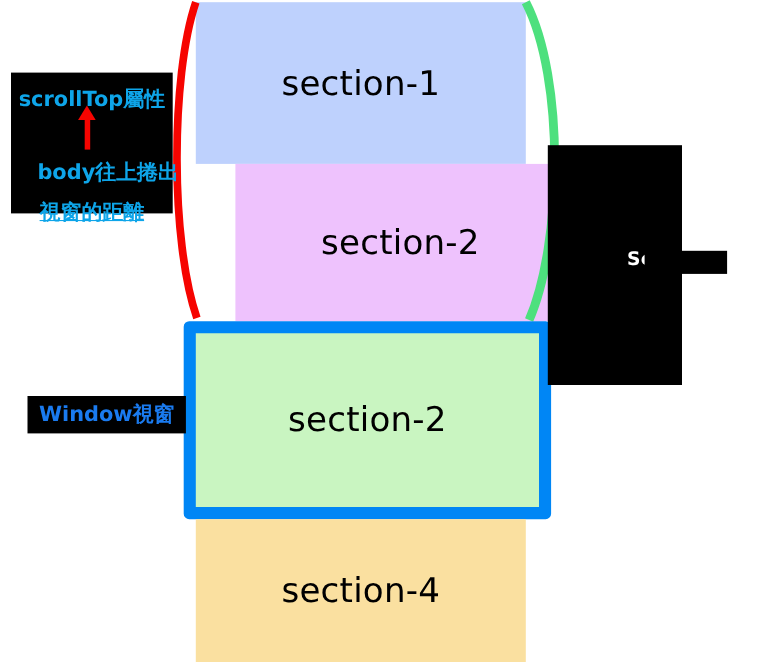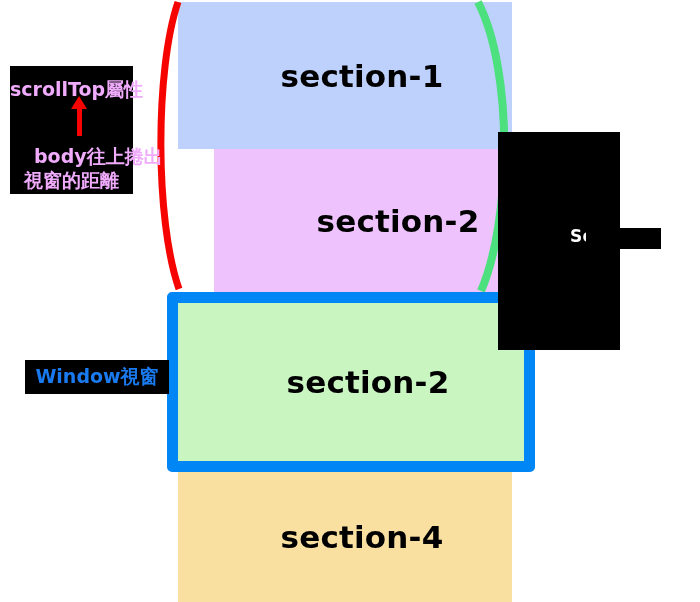--- a/index.html
+++ b/index.html
@@ -19,24 +19,23 @@
   
   .section {
     position: absolute;
     left: 178px;
     width: 300px;
     display: flex;
     align-items: center;
     justify-content: center;
     color: #000000;
     font-size: 31px;
-    font-weight: 700;
+    font-weight: 400;
     letter-spacing: 0.2px;
     font-family: "DejaVu Sans", sans-serif;
-    padding-left: 34px;
   }
   #section-1 { top: 2px;   height: 147px; background: #bed1fd; }
   #section-2 { top: 149px; height: 143px; background: #eec2fd; margin-left: 36px; }
   #section-3 {
     top: 292px;
     left: 167px;
     width: 312px;
     height: 158px;
     background: #c9f5c1;
     border: 11px solid #0086f5;
@@ -62,24 +61,24 @@
     height: 34px;
     color: #1a7bf0;
     font-size: 19px;
   }
 
   
   #scrolltop-note {
     position: absolute;
     left: 10px;
     top: 66px;
-    width: 123px;
+    width: 147px;
     height: 128px;
     background: #000000;
-    color: #f0abfc;
+    color: #0ea5e9;
     font-family: "DejaVu Sans", sans-serif;
     font-weight: bold;
   }
   #scrolltop-title {
     position: absolute;
     left: 0; right: 0; top: 11px;
     text-align: center;
     font-size: 19px;
     white-space: nowrap;
   }
@@ -104,24 +103,25 @@
   #scrolltop-desc-1 {
     position: absolute;
     left: 0; right: 0; top: 78px;
     text-align: center;
     font-size: 19px;
     white-space: nowrap;
     margin-left: 24px;
   }
   #scrolltop-desc-2 {
     position: absolute;
-    left: 0; right: 0; top: 102px;
+    left: 0; right: 0; top: 114px;
     text-align: center;
     font-size: 19px;
     white-space: nowrap;
+    text-decoration: underline;
   }
 
   
   #right-note {
     position: absolute;
     left: 498px;
     top: 132px;
     width: 122px;
     height: 218px;
     background: #000000;

